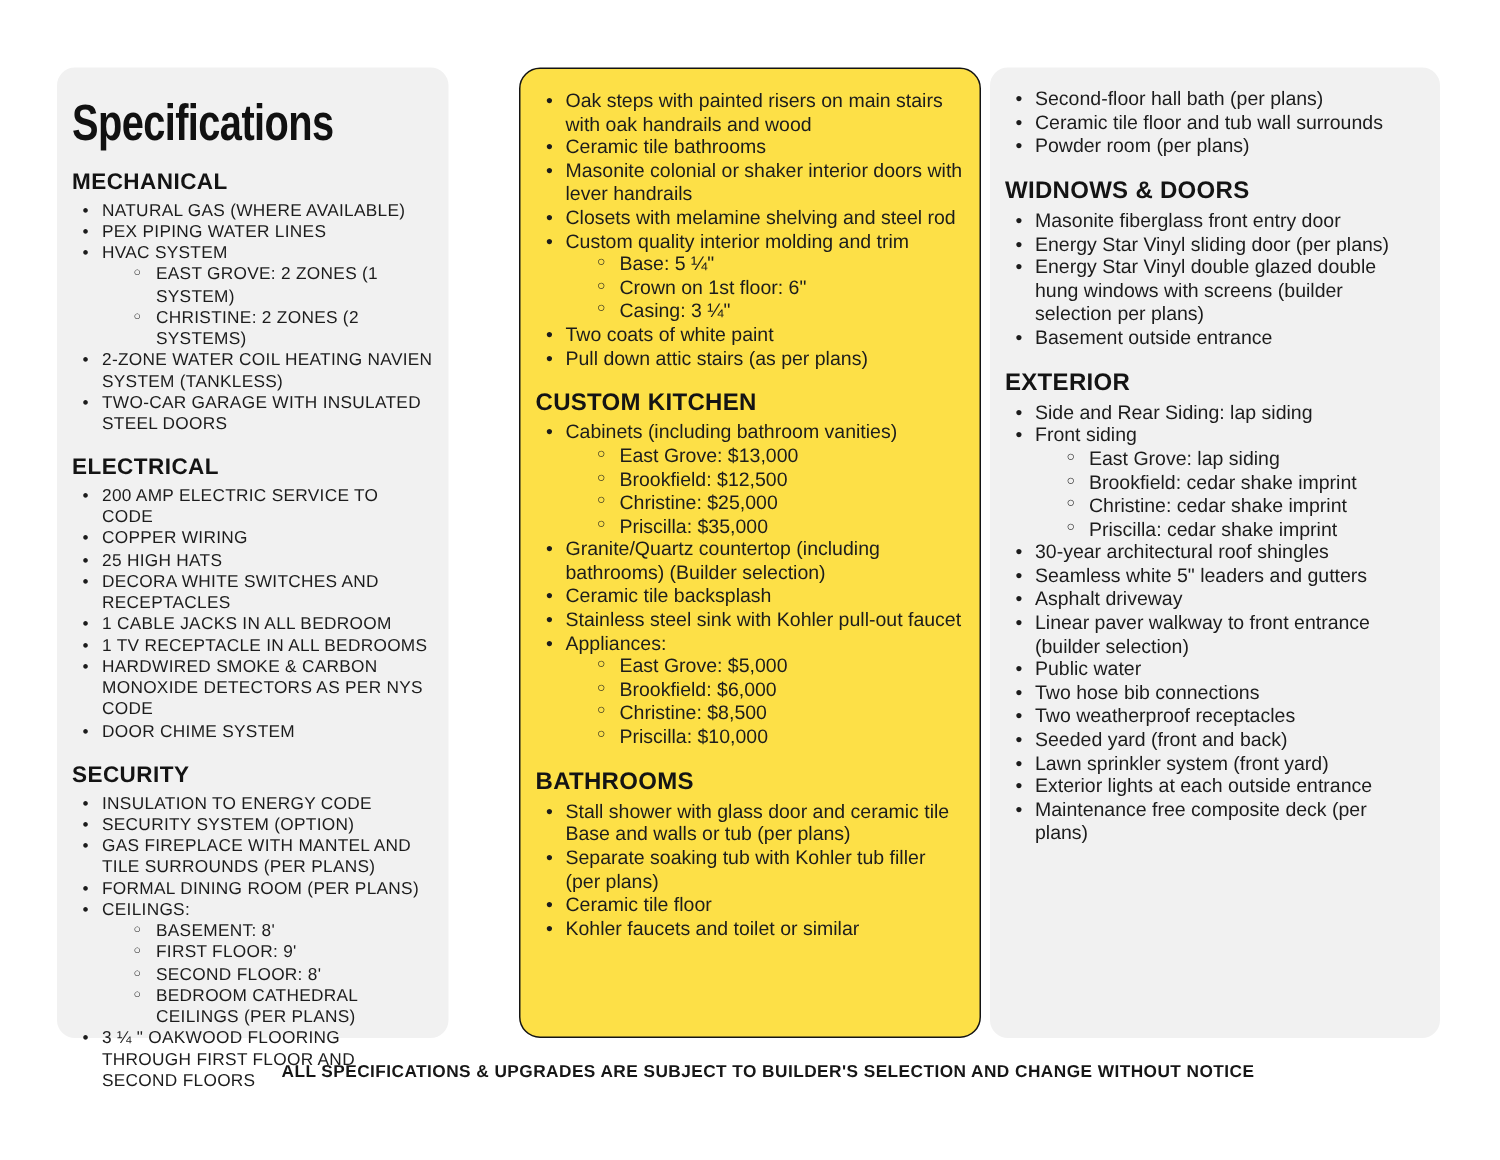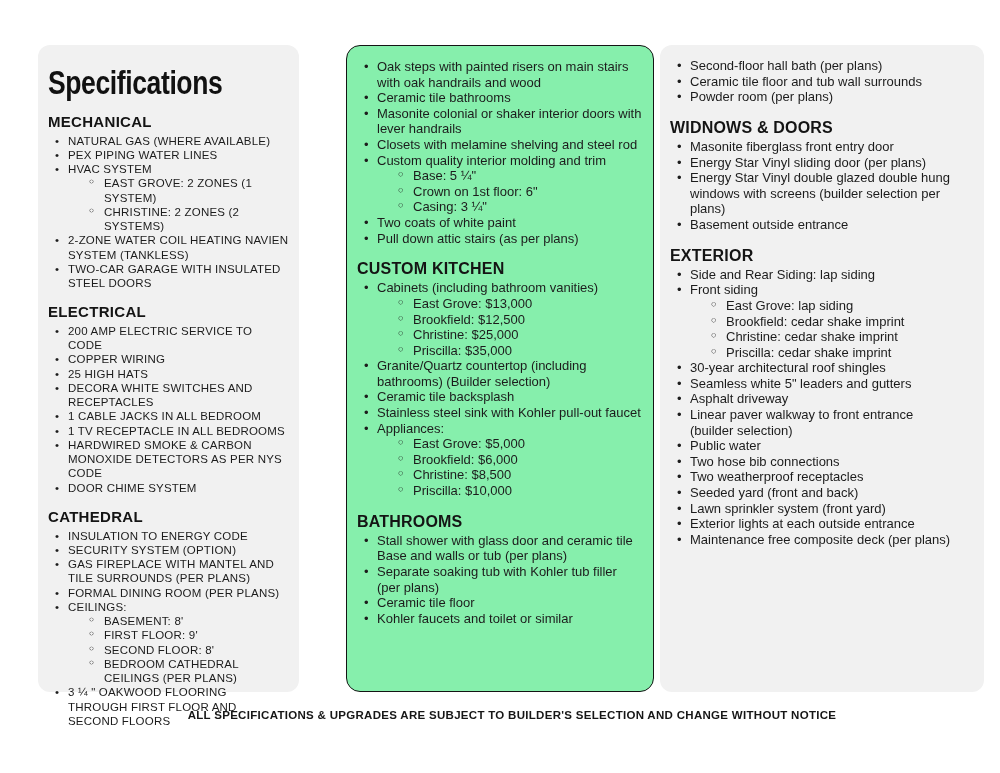--- a/index.html
+++ b/index.html
@@ -5,25 +5,25 @@
   html,body{margin:0;padding:0;}
   body{
     width:1000px;height:773px;position:relative;background:#ffffff;
     font-family:"Liberation Sans","DejaVu Sans",sans-serif;color:#1c1c1c;
     overflow:hidden;
   }
   .panel{position:absolute;top:45px;height:647px;box-sizing:border-box;}
   .panel-gray{background:#f1f1f1;border-radius:12px;}
   .panel-left{left:38px;width:261px;padding:16px 10px 12px 10px;}
   .panel-middle{
-    left:346px;width:308px;background:#86efac;
+    left:346px;width:308px;background:#fde047;
     border:1.5px solid #141414;border-radius:14px;
     padding:13px 10px 12px 10px;
   }
-  .panel-right{left:660px;width:324px;padding:13px 24px 12px 10px;}
+  .panel-right{left:660px;width:300px;padding:13px 24px 12px 10px;}
 
   h1.page-title{
     margin:4px 0 14px 0;font-size:34px;line-height:1;
     font-weight:700;letter-spacing:-0.5px;color:#111;
   }
   h1.page-title .condense{display:inline-block;transform:scaleX(.78);transform-origin:left center;}
 
   .spec-section + .spec-section{margin-top:13px;}
   .section-heading{
     margin:0 0 2px 0;font-size:12px;font-weight:700;color:#141414;
@@ -76,21 +76,21 @@
           <li><span>COPPER WIRING</span></li>
           <li><span>25 HIGH HATS</span></li>
           <li><span>DECORA WHITE SWITCHES AND RECEPTACLES</span></li>
           <li><span>1 CABLE JACKS IN ALL BEDROOM</span></li>
           <li><span>1 TV RECEPTACLE IN ALL BEDROOMS</span></li>
           <li><span>HARDWIRED SMOKE &amp; CARBON MONOXIDE DETECTORS AS PER NYS CODE</span></li>
           <li><span>DOOR CHIME SYSTEM</span></li>
         </ul>
       </section>
       <section class="spec-section">
-        <h2 class="section-heading">CATHEDRAL</h2>
+        <h2 class="section-heading">SECURITY</h2>
         <ul class="lvl1">
           <li><span>INSULATION TO ENERGY CODE</span></li>
           <li><span>SECURITY SYSTEM (OPTION)</span></li>
           <li><span>GAS FIREPLACE WITH MANTEL AND TILE SURROUNDS (PER PLANS)</span></li>
           <li><span>FORMAL DINING ROOM (PER PLANS)</span></li>
           <li><span>CEILINGS:</span><ul class="lvl2">
               <li><span>BASEMENT: 8'</span></li>
               <li><span>FIRST FLOOR: 9'</span></li>
               <li><span>SECOND FLOOR: 8'</span></li>
               <li><span>BEDROOM CATHEDRAL CEILINGS (PER PLANS)</span></li>

